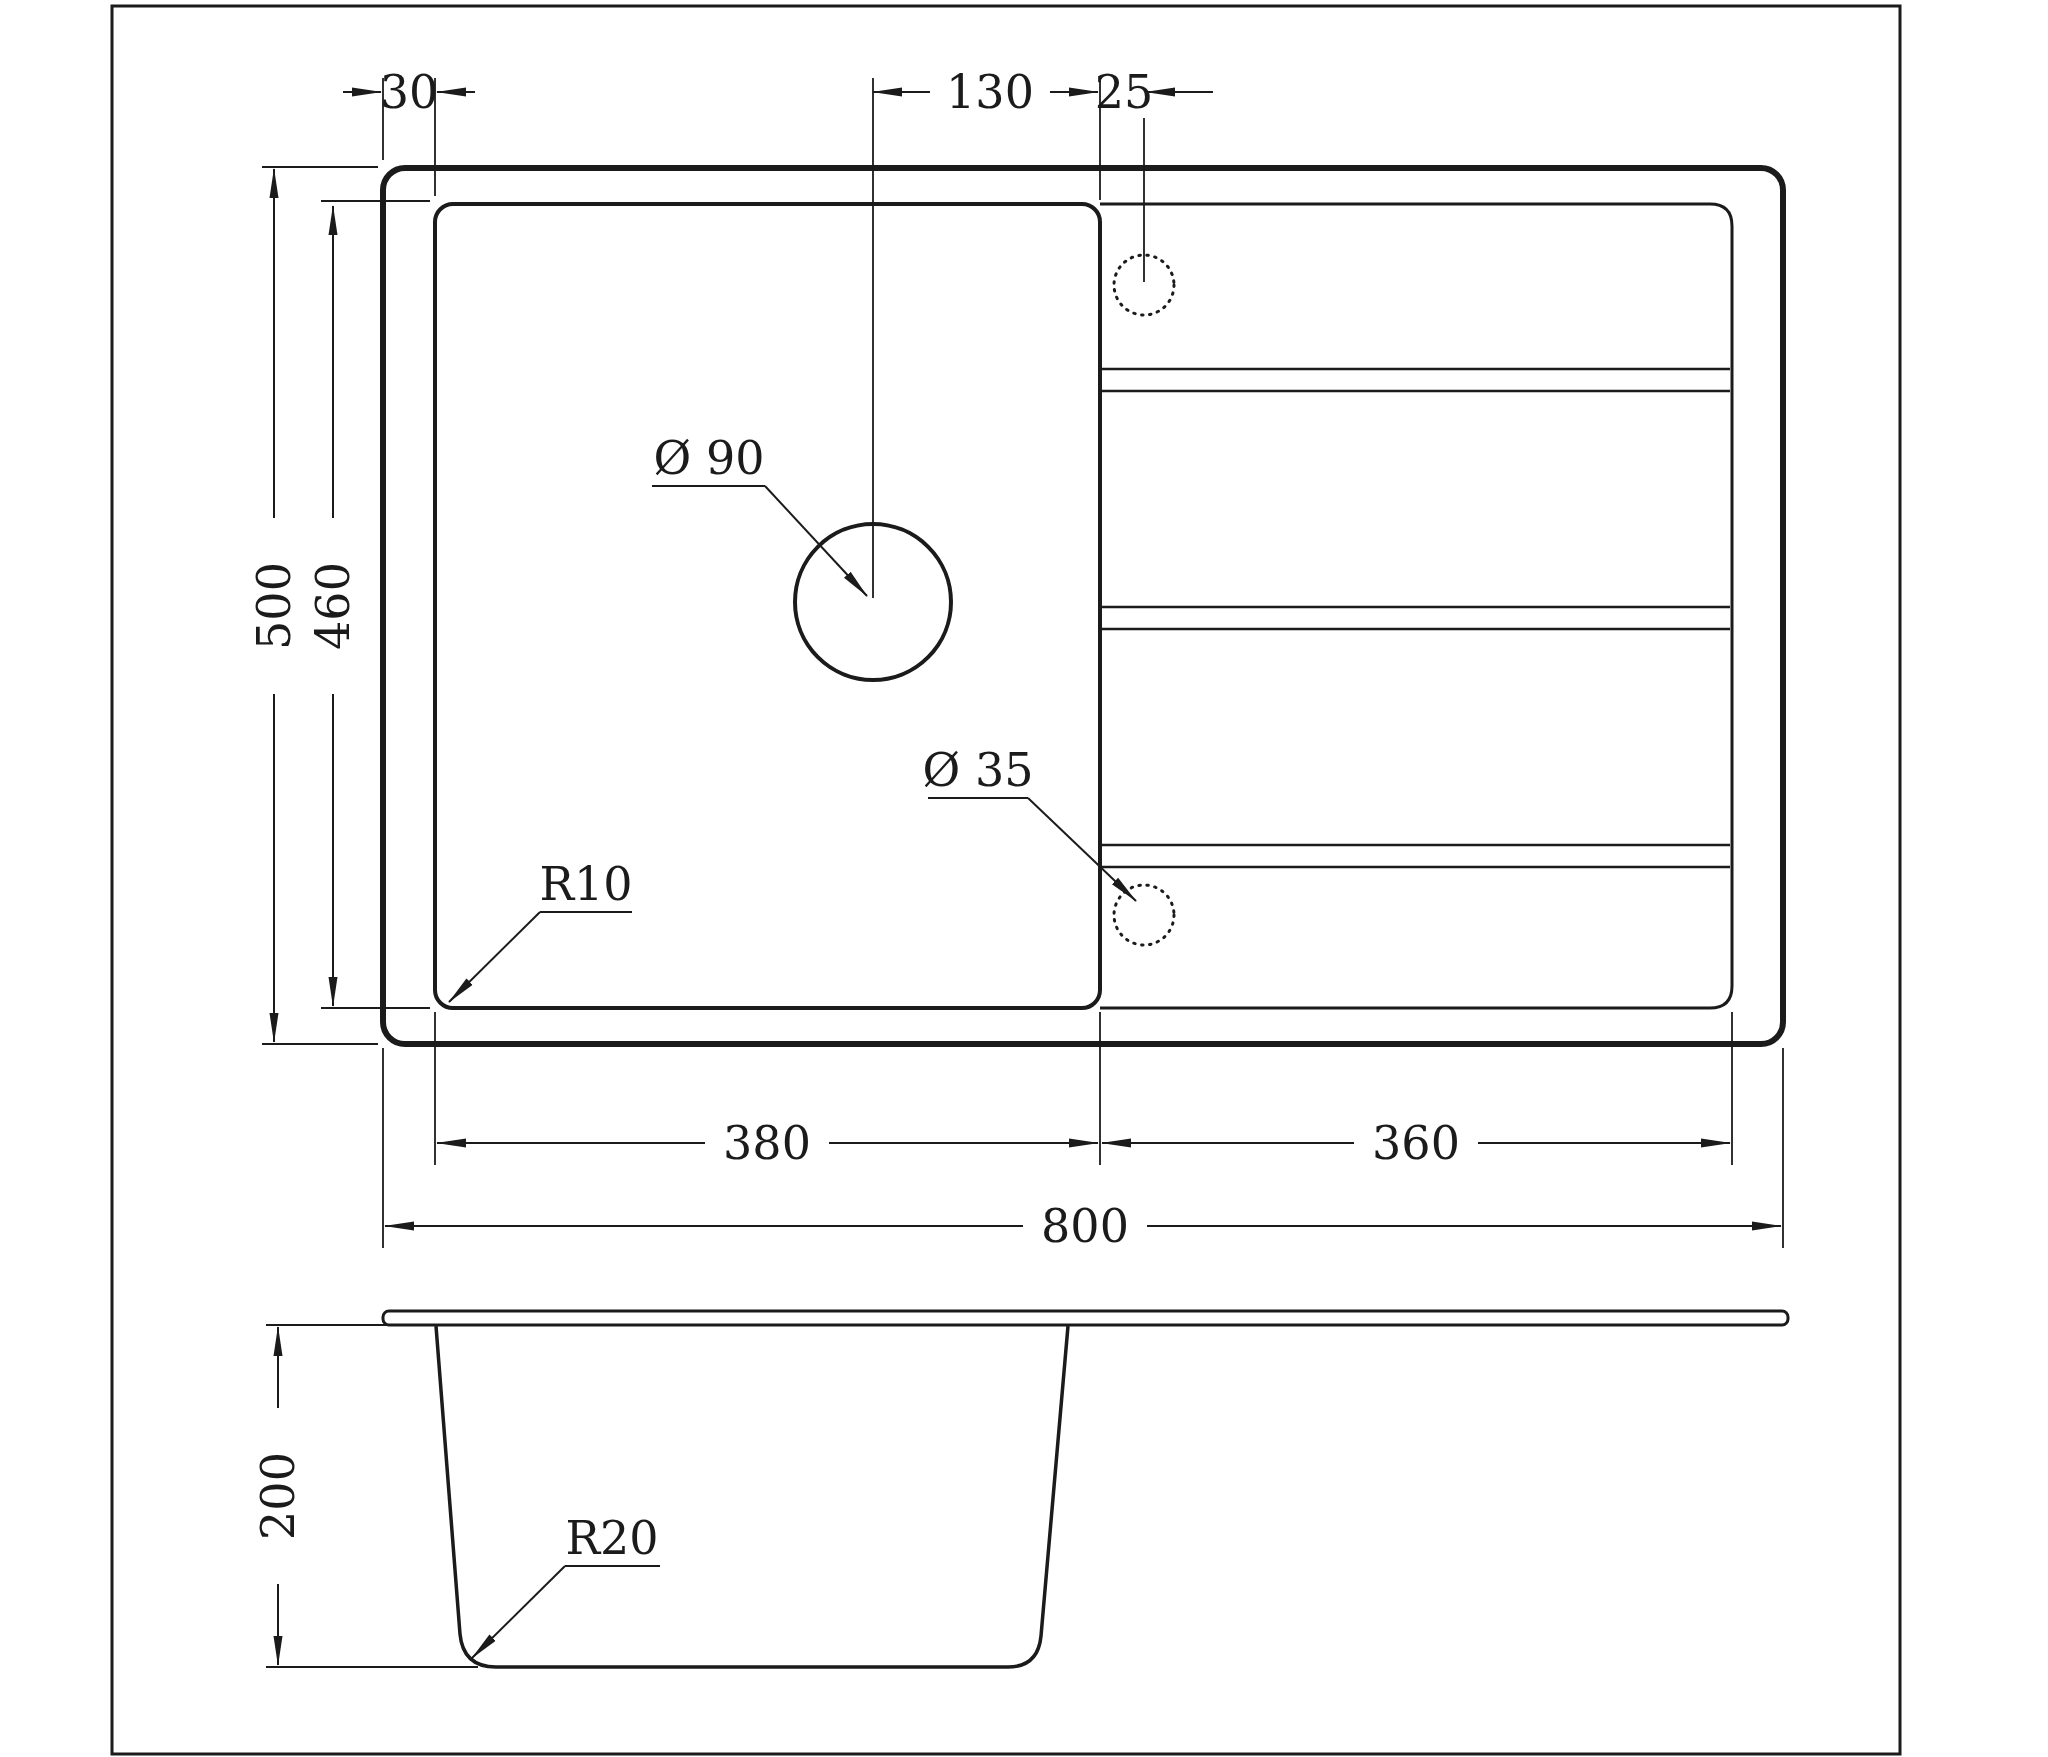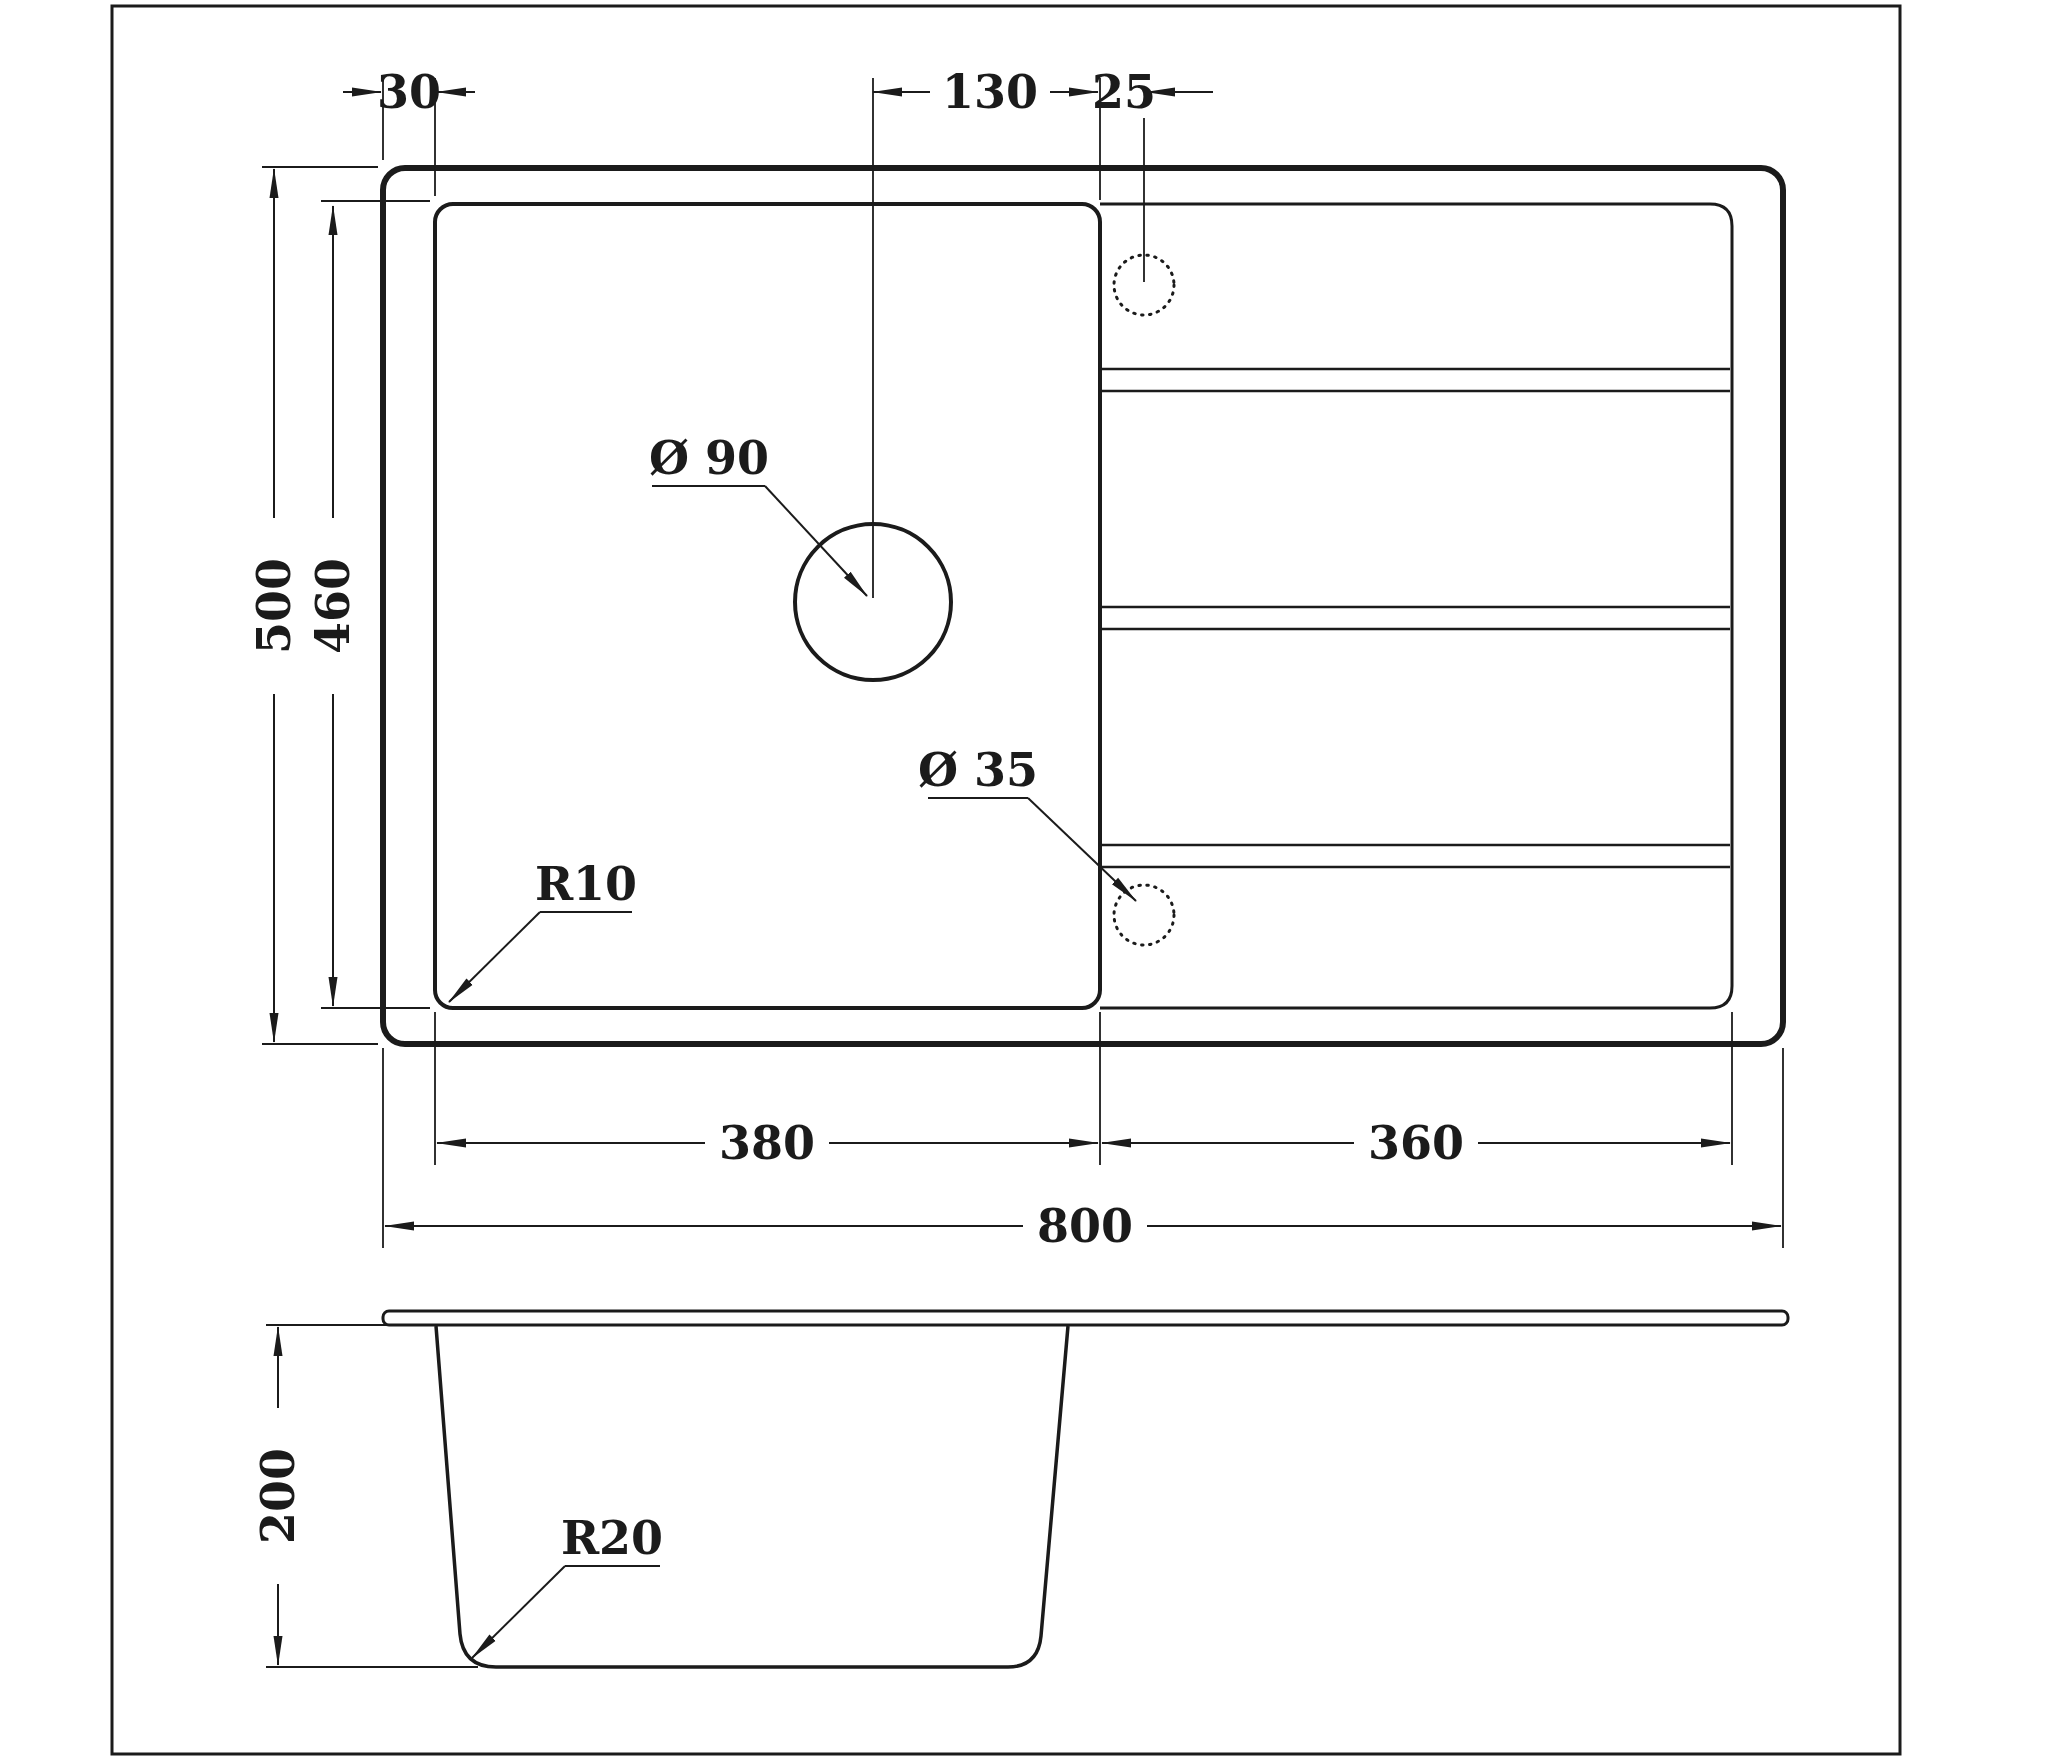--- a/index.html
+++ b/index.html
@@ -1,21 +1,20 @@
 <!DOCTYPE html>
 <html><head>
 <meta charset="utf-8">
 <style>
   html,body{margin:0;padding:0;background:#ffffff;}
   .sheet{
     width:100%;
     max-width:2048px;
     margin:0 auto;
     font-family:"DejaVu Serif","Liberation Serif",serif;
-    font-weight:bold;
   }
   svg{display:block;width:100%;height:auto;background:#ffffff;}
   .thick{stroke:#1b1b1b;stroke-width:6;fill:none;}
   .med{stroke:#1b1b1b;stroke-width:4;fill:none;}
   .panel{stroke:#1b1b1b;stroke-width:3;fill:none;}
   .groove{stroke:#1b1b1b;stroke-width:2.5;fill:none;}
   .dim{stroke:#1b1b1b;stroke-width:2;fill:none;}
   .ext{stroke:#1b1b1b;stroke-width:1.8;fill:none;}
   .dotted{stroke:#1b1b1b;stroke-width:3;fill:none;stroke-dasharray:1.5 6.5;stroke-linecap:round;}
   .border{stroke:#1b1b1b;stroke-width:3;fill:none;}

